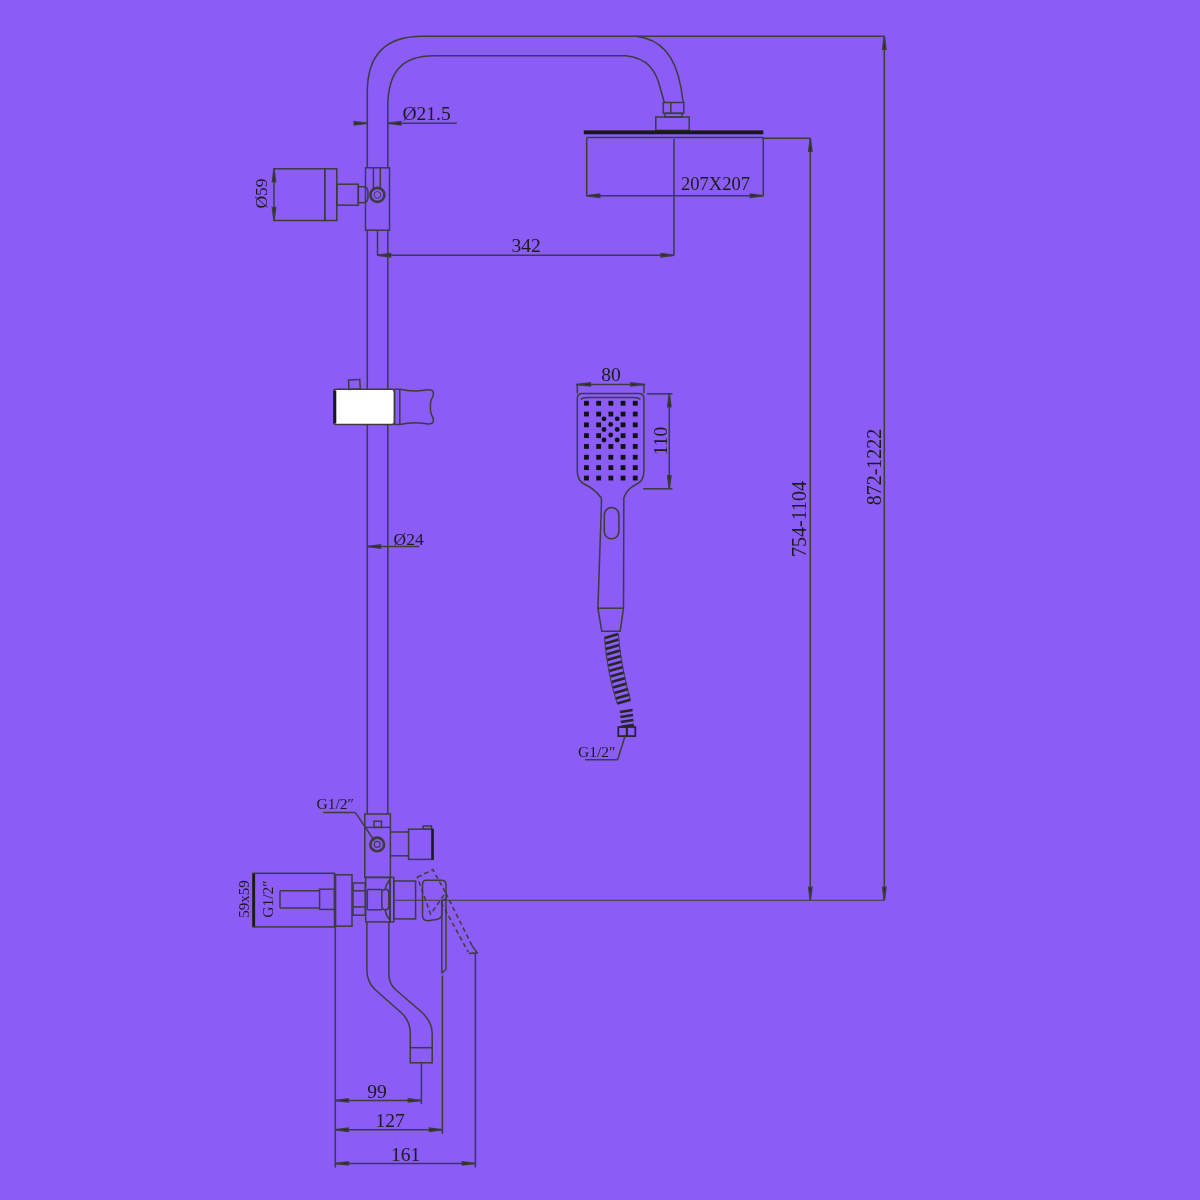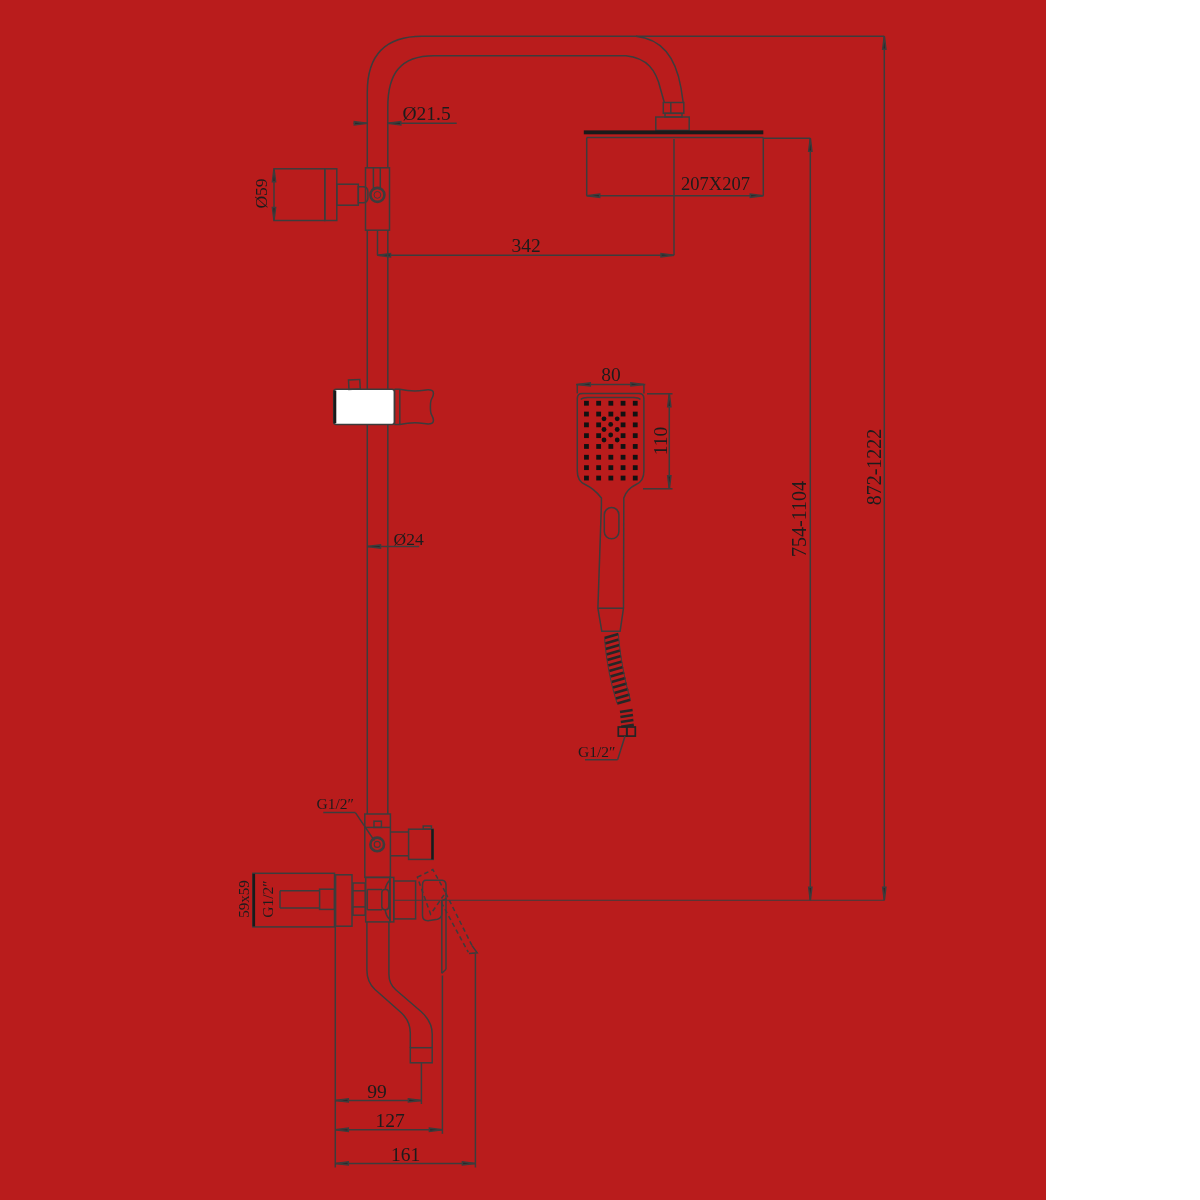--- a/index.html
+++ b/index.html
@@ -1,16 +1,16 @@
 <!DOCTYPE html>
 <html><head>
 <meta charset="utf-8">
 <style>
 html,body{margin:0;padding:0;background:#ffffff;-webkit-font-smoothing:antialiased;}
-#stage{width:1046px;height:1200px;position:relative;background:#b91c1c;}
+#stage{width:1200px;height:1200px;position:relative;background:#8b5cf6;}
 text{font-family:"Liberation Serif", serif;fill:#1c1c1c;}
 </style>
 </head>
 <body>
 <div id="stage">
 <svg width="1200" height="1200" viewBox="0 0 1200 1200">
 <defs>
 <path id="ar" d="M0,0 L-13,1.6 L-13,-1.6 Z" fill="#2a2a2a"></path>
 </defs>
 <g stroke="#3c3c3c" stroke-width="1.5" fill="none" stroke-linecap="butt">

